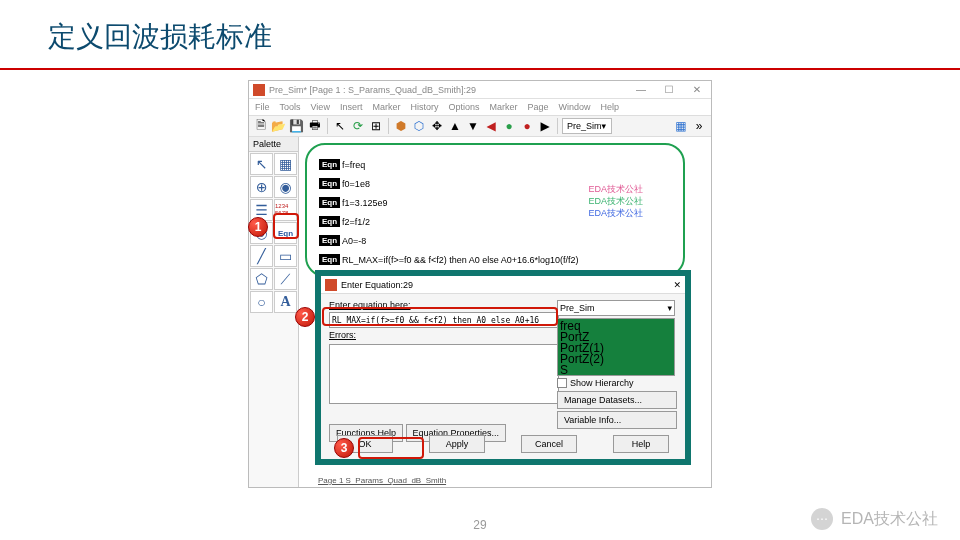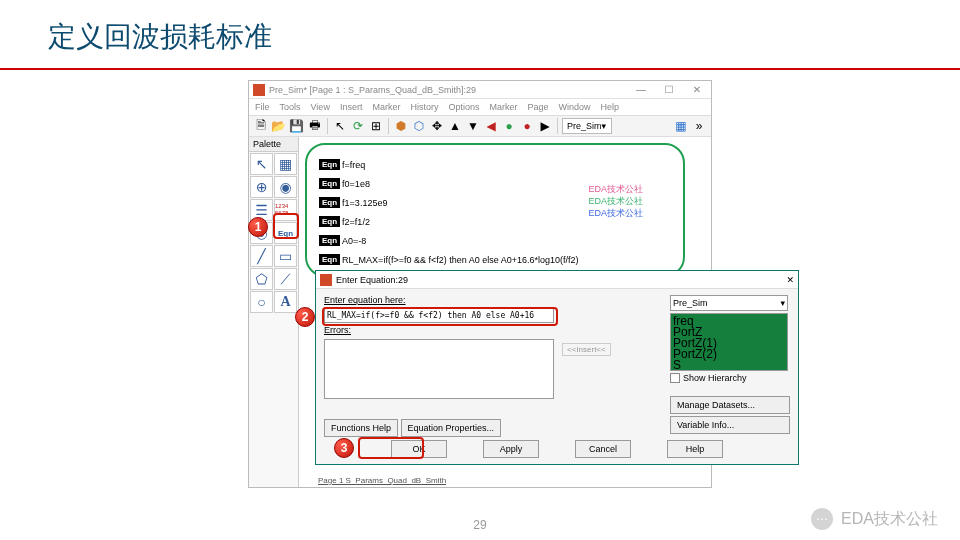--- a/index.html
+++ b/index.html
@@ -31,21 +31,21 @@
   
   .canvas { flex: 1; background: #fff; position: relative; padding: 6px; }
   .eqn-region { border: 2px solid #1fa050; border-radius: 20px; padding: 14px 18px 10px 12px; width: 380px; position: relative; }
   .eqn-line { display: flex; align-items: center; margin-bottom: 8px; font-size: 9px; }
   .eqn-tag { background: #000; color: #fff; padding: 1px 3px; font-size: 8px; margin-right: 2px; font-weight: bold; }
   .watermark { position: absolute; right: 40px; top: 38px; font-size: 9px; line-height: 12px; }
   .wm-r { color: #e05a95; }
   .wm-g { color: #3cb371; }
   .wm-b { color: #4169e1; }
   
-  .dialog { position: absolute; left: 315px; top: 270px; width: 484px; height: 195px; border: 1px solid #0f766e; background: #f5f5f5; font-size: 9px; }
+  .dialog { position: absolute; left: 315px; top: 270px; width: 376px; height: 195px; border: 6px solid #0f766e; background: #f5f5f5; font-size: 9px; }
   .dlg-title { height: 18px; background: #fff; display: flex; align-items: center; padding: 0 4px; border-bottom: 1px solid #ddd; }
   .dlg-body { padding: 6px 8px; position: relative; height: calc(100% - 18px); }
   .dlg-label { text-decoration: underline; margin-bottom: 2px; display: inline-block; }
   .eq-input { width: 230px; height: 16px; border: 1px solid #999; background: #fff; font-size: 8px; padding: 0 2px; font-family: monospace; }
   .dlg-right { position: absolute; right: 8px; top: 6px; width: 120px; }
   .ds-combo { width: 118px; height: 16px; border: 1px solid #999; background: #fff; font-size: 9px; padding: 0 2px; display: flex; align-items: center; justify-content: space-between; margin-bottom: 2px; }
   .ds-list { width: 118px; height: 58px; border: 1px solid #999; background: #15803d; font-size: 12px; padding: 2px; line-height: 11px; overflow: hidden; }
   .chk-row { margin-top: 2px; display: flex; align-items: flex-start; gap: 3px; }
   .chk { width: 10px; height: 10px; border: 1px solid #888; background: #fff; }
   .dlg-btn { height: 18px; border: 1px solid #999; background: #efefef; font-size: 9px; padding: 0 6px; display: inline-flex; align-items: center; cursor: pointer; }

